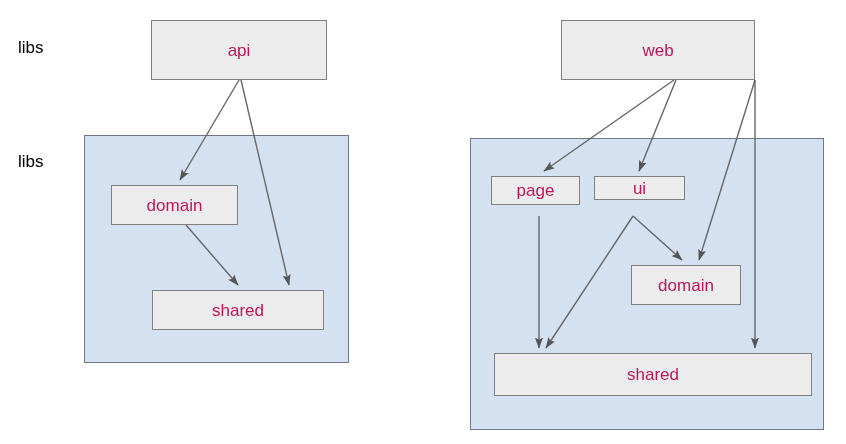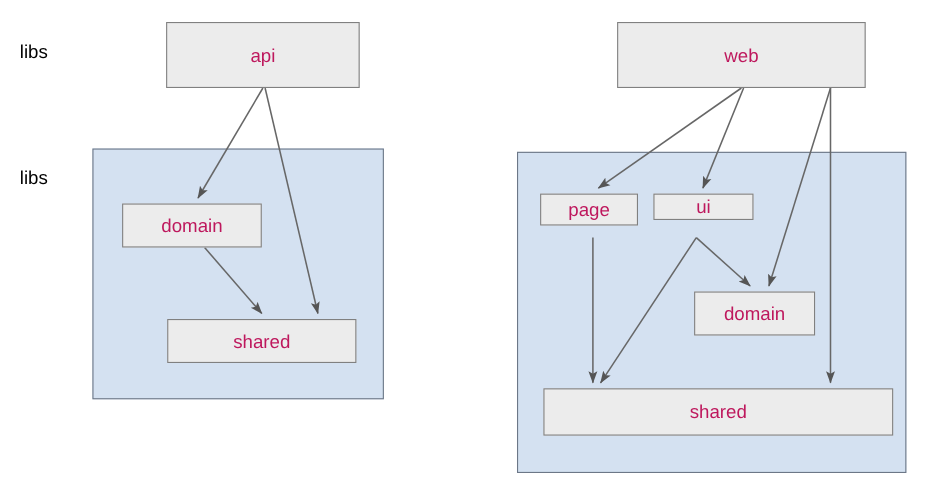--- a/index.html
+++ b/index.html
@@ -84,19 +84,19 @@
     <line class="edge-line" x1="633" y1="216" x2="546" y2="348" marker-end="url(#arrowhead)"></line>
   </svg>
 
   <div class="row-label" style="left:18px; top:38px;">libs</div>
   <div class="row-label" style="left:18px; top:152px;">libs</div>
 
   <div class="node" style="left:151px; top:20px; width:176px; height:60px;">api</div>
   <div class="node" style="left:111px; top:185px; width:127px; height:40px;">domain</div>
   <div class="node" style="left:152px; top:290px; width:172px; height:40px;">shared</div>
 
-  <div class="node" style="left:561px; top:20px; width:226px; height:60px;">web</div>
+  <div class="node" style="left:561px; top:20px; width:194px; height:60px;">web</div>
   <div class="node" style="left:491px; top:176px; width:89px; height:29px;">page</div>
   <div class="node" style="left:594px; top:176px; width:91px; height:24px;">ui</div>
   <div class="node" style="left:631px; top:265px; width:110px; height:40px;">domain</div>
   <div class="node" style="left:494px; top:353px; width:318px; height:43px;">shared</div>
 
 </div>
 
 </body></html>

